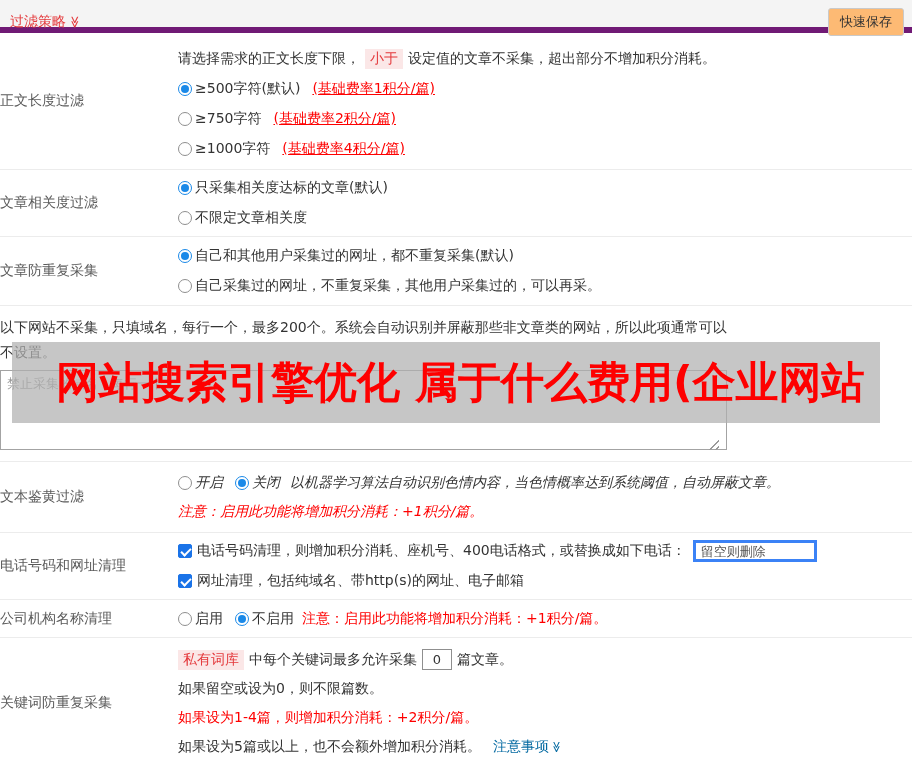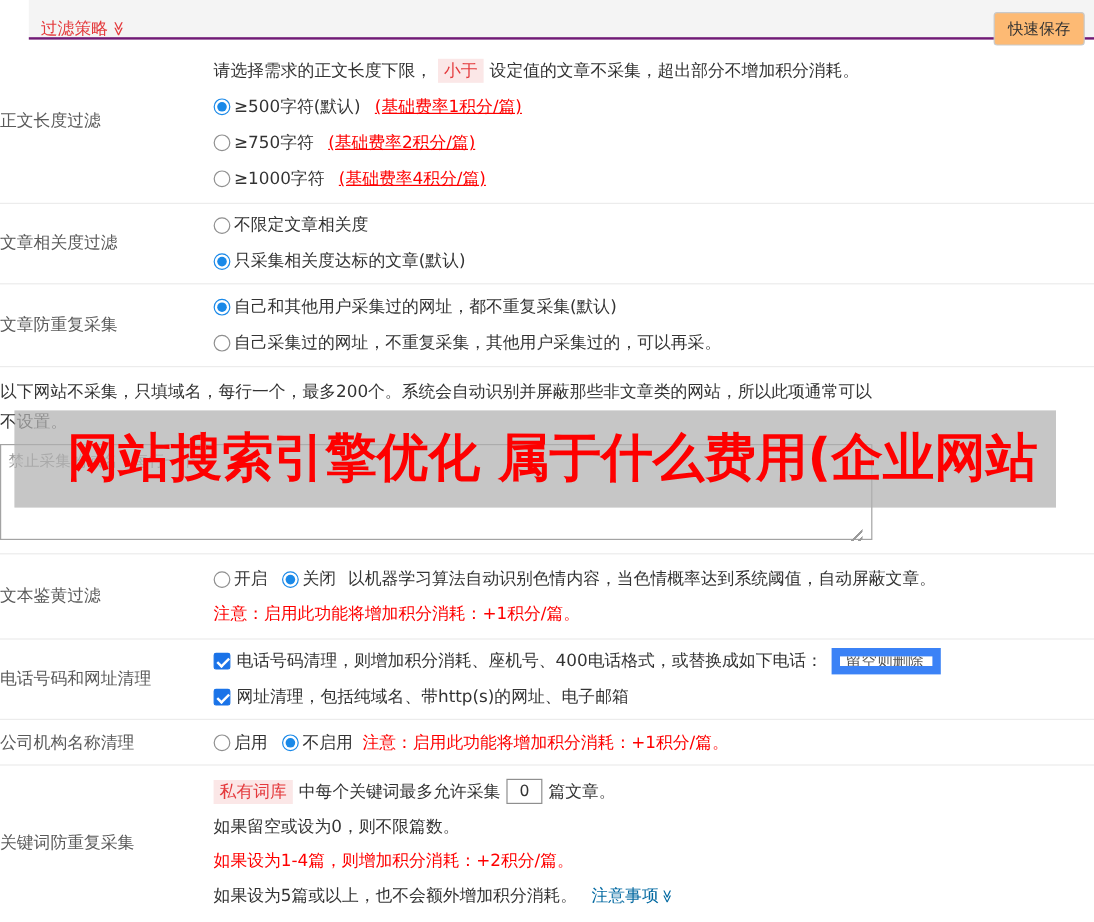--- a/index.html
+++ b/index.html
@@ -6,24 +6,23 @@
   body{
     width:912px;height:768px;position:relative;overflow:hidden;
     font-family:"DejaVu Sans","Liberation Sans",sans-serif;
     font-size:14px;color:#333;
   }
   .page{position:relative;width:912px;height:768px;}
 
   
   .header{
     height:33px;box-sizing:border-box;background:#f4f4f4;
-    border-bottom:2px solid #701a75;
+    border-bottom:6px solid #701a75;
     display:flex;align-items:center;justify-content:space-between;
     padding:16px 8px 0 10px;
-    margin-left:24px;
   }
   .header-left{display:flex;align-items:center;color:#e4393c;cursor:pointer;}
   .chev{display:inline-block;transform:rotate(90deg);font-size:12px;line-height:12px;margin-left:3px;}
   .save-btn{
     background:#fdba74;border:1px solid #c9c9c9;border-radius:3px;
     padding:4px 11px;font-size:13px;color:#333;cursor:pointer;
     font-family:inherit;
   }
 
   
@@ -32,21 +31,21 @@
     width:178px;min-width:178px;box-sizing:border-box;
     display:flex;align-items:center;color:#5a5a5a;
   }
   .row-content{flex:1;display:flex;flex-direction:column;justify-content:center;padding-right:8px;min-width:0;}
   .line{display:flex;align-items:center;height:30px;white-space:nowrap;}
 
   .r1{height:137px;} .r1 .row-content{justify-content:flex-start;padding-top:11px;}
   .r2{height:67px;}
   .r3{height:69px;}
   .r4{height:156px;} .r4 .row-content{justify-content:flex-start;padding-top:9px;}
-  .r5{height:71px;} .r5 .line{height:29px;}
+  .r5{height:71px;} .r5 .line{height:29px;font-style:italic;}
   .r6{height:67px;}
   .r7{height:38px;}
   .r8{height:130px;border-bottom:none;} .r8 .line{height:29px;}
 
   
   .radio{
     width:14px;height:14px;min-width:14px;box-sizing:border-box;
     border:1px solid #8f8f8f;border-radius:50%;background:#fff;
     margin-right:3px;position:relative;cursor:pointer;
   }
@@ -97,21 +96,21 @@
     display:flex;align-items:center;padding-left:44px;box-sizing:border-box;
     pointer-events:none;
   }
   .banner-text{
     color:#fe0000;font-size:43px;font-weight:bold;white-space:nowrap;
     letter-spacing:0px;line-height:1;
   }
 
   
   .phone-input{
-    width:91px;height:22px;box-sizing:border-box;border:7px solid #3b82f6;
+    width:124px;height:22px;box-sizing:border-box;border:3px solid #3b82f6;
     font-size:13px;font-family:inherit;padding:1px 5px;margin-left:7px;color:#333;outline:none;
   }
   .phone-input::placeholder{color:#555;}
   .num-input{
     width:30px;height:21px;box-sizing:border-box;border:1px solid #8f8f8f;
     text-align:center;font-size:13px;font-family:inherit;margin:0 5px;color:#333;outline:none;
   }
   .link{color:#0369a1;cursor:pointer;margin-left:12px;display:inline-flex;align-items:center;}
   .link .chev{margin-left:1px;font-size:11px;}
 </style>
@@ -158,28 +157,28 @@
         <span class="fee" style="margin-left:0;">(基础费率4积分/篇)</span>
       </div>
     </div>
   </div>
 
   <div class="row r2">
     <div class="row-label">文章相关度过滤</div>
     <div class="row-content">
       <div class="line">
         <span class="opt-group">
+          <span class="radio checked"></span>
+          <span>只采集相关度达标的文章(默认)</span>
+        </span>
+      </div>
+      <div class="line">
+        <span class="opt-group">
           <span class="radio"></span>
           <span>不限定文章相关度</span>
-        </span>
-      </div>
-      <div class="line">
-        <span class="opt-group">
-          <span class="radio checked"></span>
-          <span>只采集相关度达标的文章(默认)</span>
         </span>
       </div>
     </div>
   </div>
 
   <div class="row r3">
     <div class="row-label">文章防重复采集</div>
     <div class="row-content">
       <div class="line">
         <span class="opt-group">

